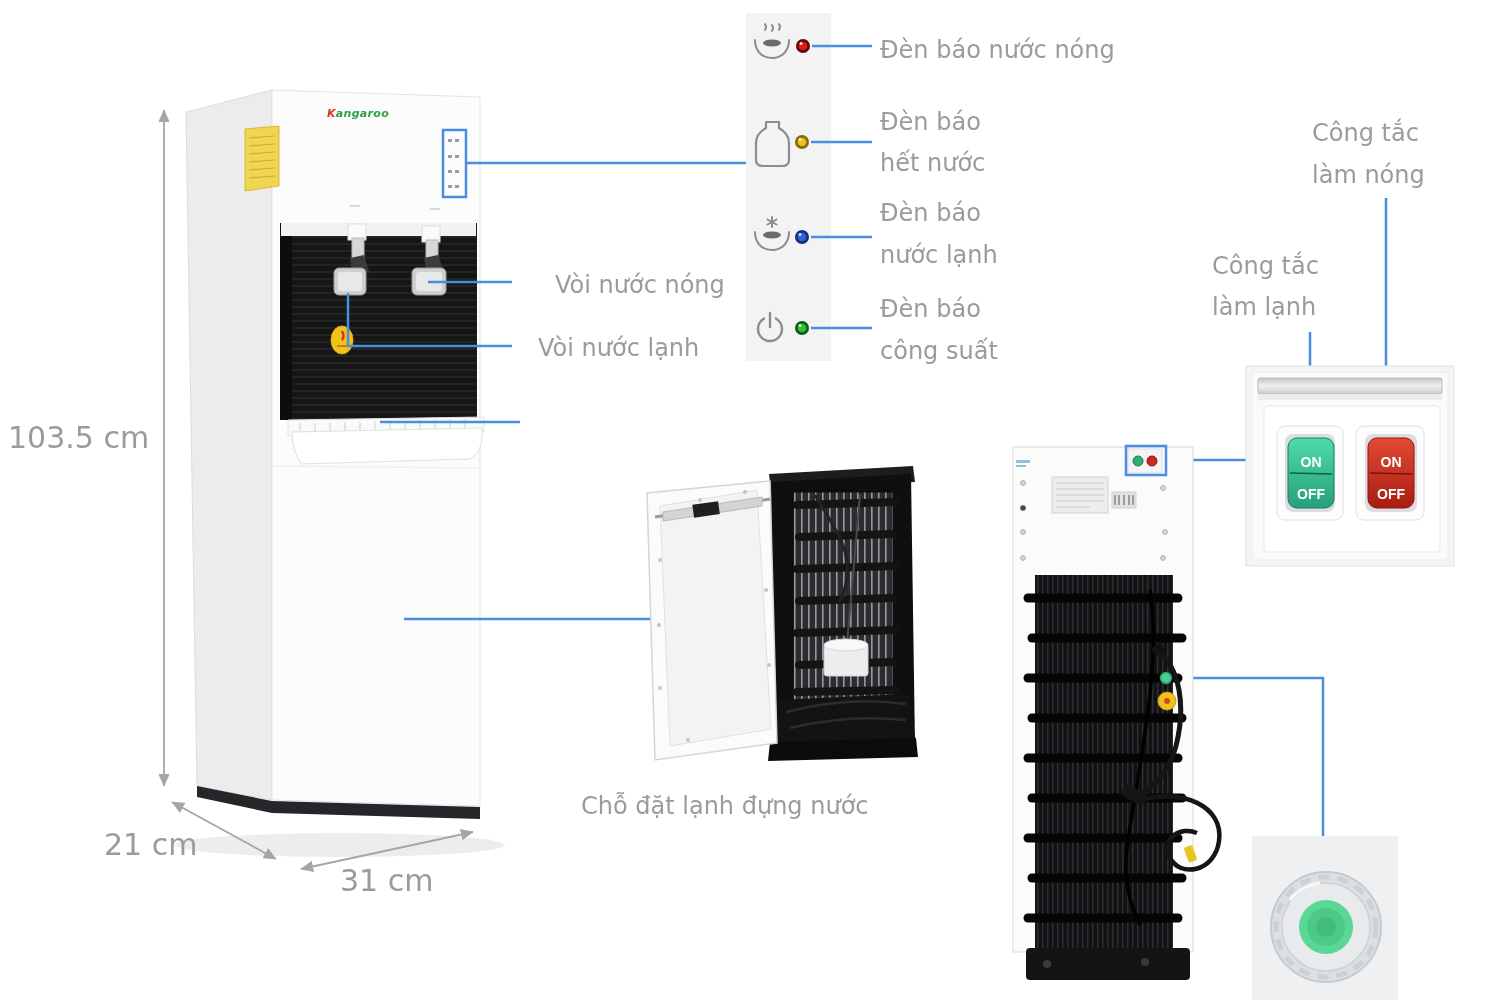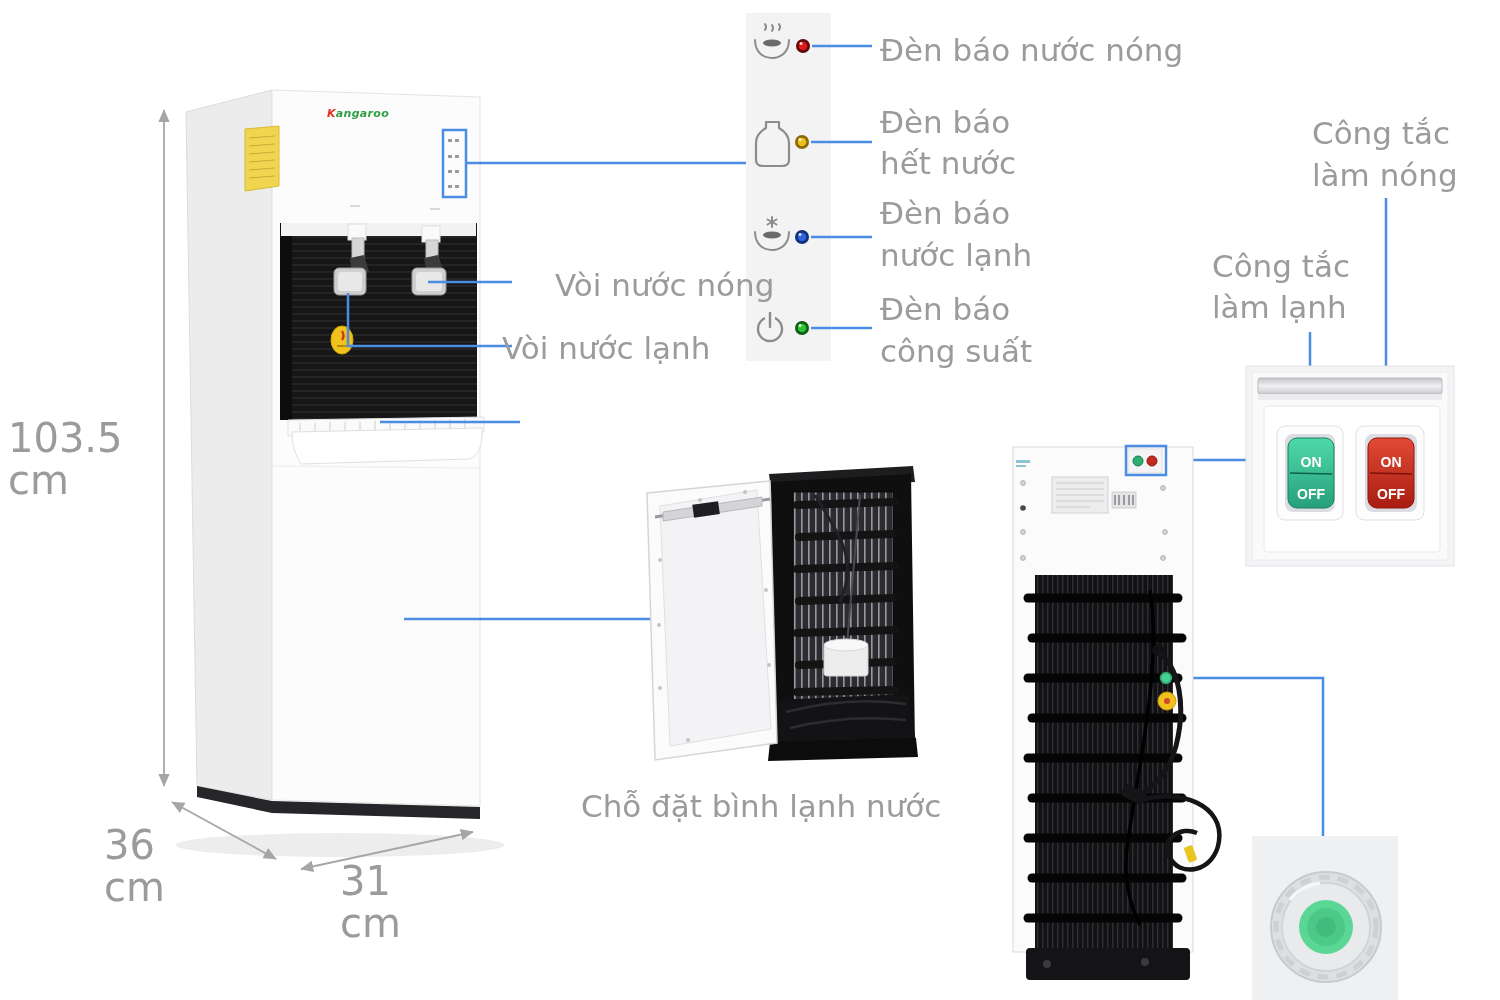--- a/index.html
+++ b/index.html
@@ -1,21 +1,21 @@
 <!DOCTYPE html>
 <html><head>
 <meta charset="utf-8">
 <style>
   html,body{margin:0;padding:0;background:#fff;}
   #stage{position:relative;width:1500px;height:1000px;background:#ffffff;overflow:hidden;
          font-family:"DejaVu Sans","Liberation Sans",sans-serif;}
   #gfx{position:absolute;left:0;top:0;}
-  .lbl{position:absolute;color:#9b9b9b;font-size:31px;line-height:42px;white-space:pre-line;}
+  .lbl{position:absolute;color:#9b9b9b;font-size:24px;line-height:42px;white-space:pre-line;}
   .ctr{text-align:left;}
-  .dim{font-size:40px;}
+  .dim{font-size:30px;}
   .brand{position:absolute;left:327px;top:107px;font-size:11px;font-weight:bold;font-style:italic;letter-spacing:.3px;}
   .brand .bi{color:#e03020;} .brand .br{color:#2f9e44;margin-top:28px;}
 </style>
 </head>
 <body>
 
 <div id="stage">
 
 <svg id="gfx" width="1500" height="1000" viewBox="0 0 1500 1000">
   <defs>
@@ -343,34 +343,34 @@
     <circle cx="1326" cy="927" r="27" fill="#5ad695"></circle>
     <circle cx="1326" cy="927" r="19" fill="#4cc987"></circle>
     <circle cx="1326" cy="927" r="10" fill="#43bb7d"></circle>
     <path d="M1290,900 a46,46 0 0 1 30,-17" stroke="rgba(255,255,255,.8)" stroke-width="3" fill="none"></path>
   </g>
 </svg>
 
 <div class="brand"><span class="bi">K</span><span class="br">angaroo</span></div>
 
 <div class="lbl dim ctr" style="left:8px;top:417px;width:145px;">103.5 cm</div>
-<div class="lbl dim ctr" style="left:104px;top:824px;width:120px;">36 cm</div>
+<div class="lbl dim ctr" style="left:104px;top:824px;width:120px;">21 cm</div>
 <div class="lbl dim ctr" style="left:340px;top:860px;width:120px;">31 cm</div>
 
 <div class="lbl" style="left:513px;top:264px;margin-left:42px;">Vòi nước nóng</div>
-<div class="lbl" style="left:502px;top:327px;">Vòi nước lạnh</div>
+<div class="lbl" style="left:538px;top:327px;">Vòi nước lạnh</div>
 
 <div class="lbl" style="left:880px;top:29px;">Đèn báo nước nóng</div>
 <div class="lbl" style="left:880px;top:102px;line-height:41px;">Đèn báo
 hết nước</div>
 <div class="lbl" style="left:880px;top:192px;">Đèn báo
 nước lạnh</div>
 <div class="lbl" style="left:880px;top:288px;">Đèn báo
 công suất</div>
 
 <div class="lbl ctr" style="left:1312px;top:112px;width:152px;">Công tắc
 làm nóng</div>
 <div class="lbl ctr" style="left:1212px;top:246px;width:148px;line-height:41px;">Công tắc
 làm lạnh</div>
 
-<div class="lbl ctr" style="left:581px;top:786px;width:390px;line-height:40px;">Chỗ đặt bình lạnh nước</div>
+<div class="lbl ctr" style="left:581px;top:786px;width:390px;line-height:40px;">Chỗ đặt lạnh đựng nước</div>
 
 </div>
 
 </body></html>

